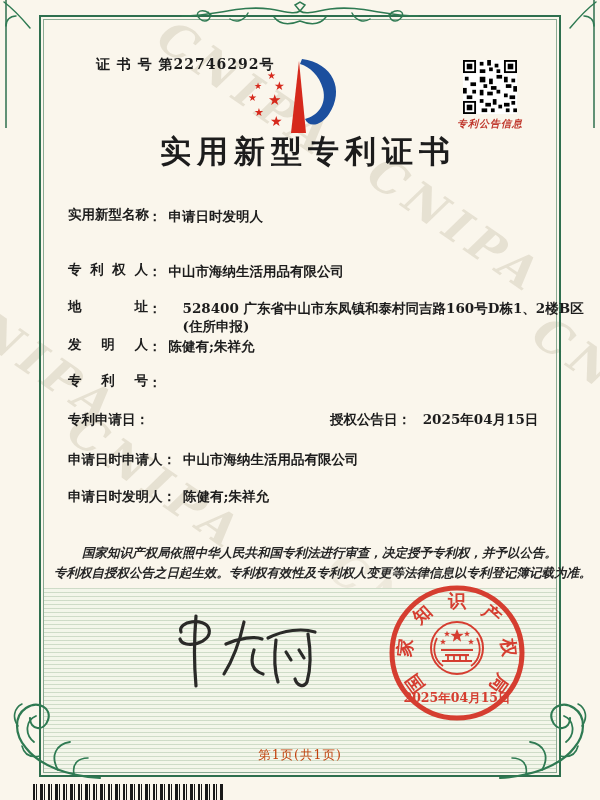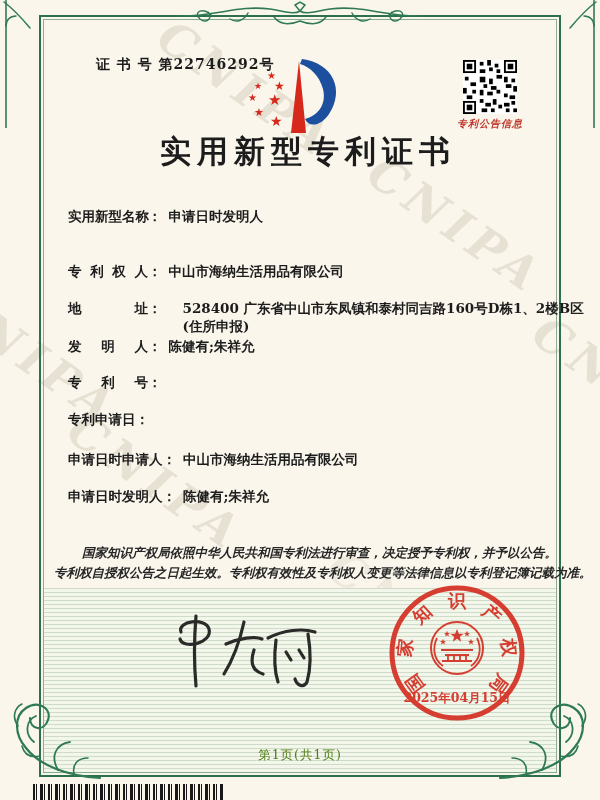--- a/index.html
+++ b/index.html
@@ -26,40 +26,40 @@
   .cert-no{position:absolute;left:68px;top:56px;font-size:14px;font-weight:bold;letter-spacing:1px;margin-left:28px;}
   .logo{position:absolute;left:232px;top:56px;}
   .qr{position:absolute;left:463px;top:60px;width:54px;height:54px;background:#fff;}
   .qr svg{display:block;width:54px;height:54px;}
   .qr-caption{position:absolute;left:440px;top:117px;width:100px;text-align:center;
       color:var(--caption-red);font-size:10px;font-weight:bold;font-style:italic;letter-spacing:1px;}
   .title{position:absolute;left:0;right:0;top:131px;text-align:center;font-size:31px;font-weight:bold;
       letter-spacing:6px;margin-left:16px;}
   
   .row{position:absolute;left:68px;display:flex;font-size:13.5px;font-weight:600;line-height:18px;}
-  .lbl{display:inline-block;width:80px;text-align:justify;text-align-last:justify;white-space:nowrap;}
+  .lbl{display:inline-block;width:80px;text-align:justify;text-align-last:justify;white-space:nowrap;font-family:Liberation Mono, monospace;}
   .lbl-wide{display:inline-block;white-space:nowrap;}
   .colon{display:inline-block;}
   .val{margin-left:7px;}
   .val-wrap{margin-left:21px;width:402px;}
   .pair-left{display:flex;width:262px;}
   .r1{top:207px}.r2{top:262px}.r3{top:299px}.r4{top:337px}.r5{top:373px}
   .r6{top:410px}.r7{top:450px}.r8{top:487px}
   
   .decl{position:absolute;left:54px;top:543px;width:494px;font-size:12.5px;line-height:20px;
       font-style:italic;font-weight:600;color:#262626;}
   .decl .l1{text-indent:28px;white-space:nowrap;}
   .decl .l2{white-space:nowrap;}
   
   .director{position:absolute;left:76px;top:636px;font-size:14.5px;font-weight:bold;line-height:27px;}
   .sig{position:absolute;left:168px;top:608px;}
   
   .seal{position:absolute;left:382px;top:580px;}
   
-  .footer{position:absolute;left:0;right:0;top:747px;text-align:center;font-size:12.5px;letter-spacing:1px;color:#4d7c0f;}
+  .footer{position:absolute;left:0;right:0;top:747px;text-align:center;font-size:12.5px;letter-spacing:1px;color:#c2410c;}
   .barcode{position:absolute;left:33px;top:784px;width:190px;height:16px;
       background:repeating-linear-gradient(90deg,#181818 0 2px,transparent 2px 3px,#181818 3px 4px,
       transparent 4px 7px,#181818 7px 10px,transparent 10px 11px,#181818 11px 12px,transparent 12px 15px);}
   
   .ornament-top{position:absolute;left:178px;top:1px;}
   .corner-tl{position:absolute;left:2px;top:0;}
   .corner-tr{position:absolute;right:2px;top:0;transform:scaleX(-1);}
   .corner-bl{position:absolute;left:4px;top:686px;}
   .corner-br{position:absolute;right:4px;top:686px;transform:scaleX(-1);}
   .orn{stroke:#2e7a52;fill:none;stroke-linecap:round;}
@@ -203,20 +203,24 @@
     <span class="pair-left">
       <span class="lbl">专利号</span>
         <span class="colon">：</span>
     </span>
   </div>
   <div class="row r6">
     <span class="pair-left">
       <span class="lbl-wide">专利申请日</span>
         <span class="colon">：</span>
     </span>
+    <span class="pair-right">
+      <span class="lbl-wide">授权公告日</span><span class="colon">：</span>
+      <span class="val">2025年04月15日</span>
+    </span>
   </div>
   <div class="row r7">
     <span class="lbl-wide">申请日时申请人</span>
       <span class="colon">：</span>
     <span class="val">中山市海纳生活用品有限公司</span>
   </div>
   <div class="row r8">
     <span class="lbl-wide">申请日时发明人</span>
       <span class="colon">：</span>
     <span class="val">陈健有;朱祥允</span>

